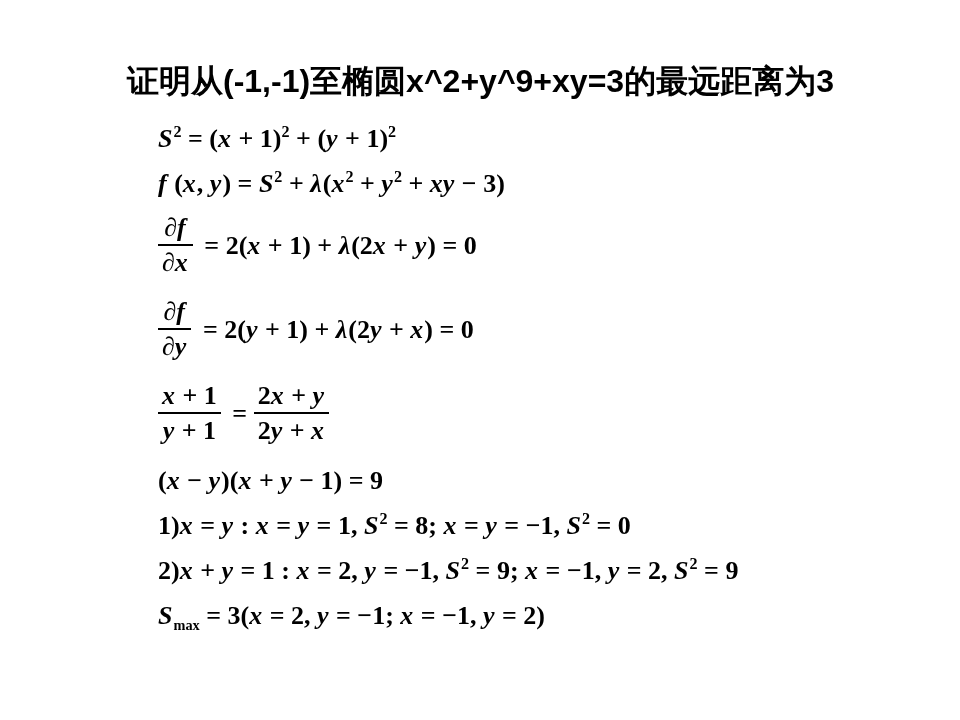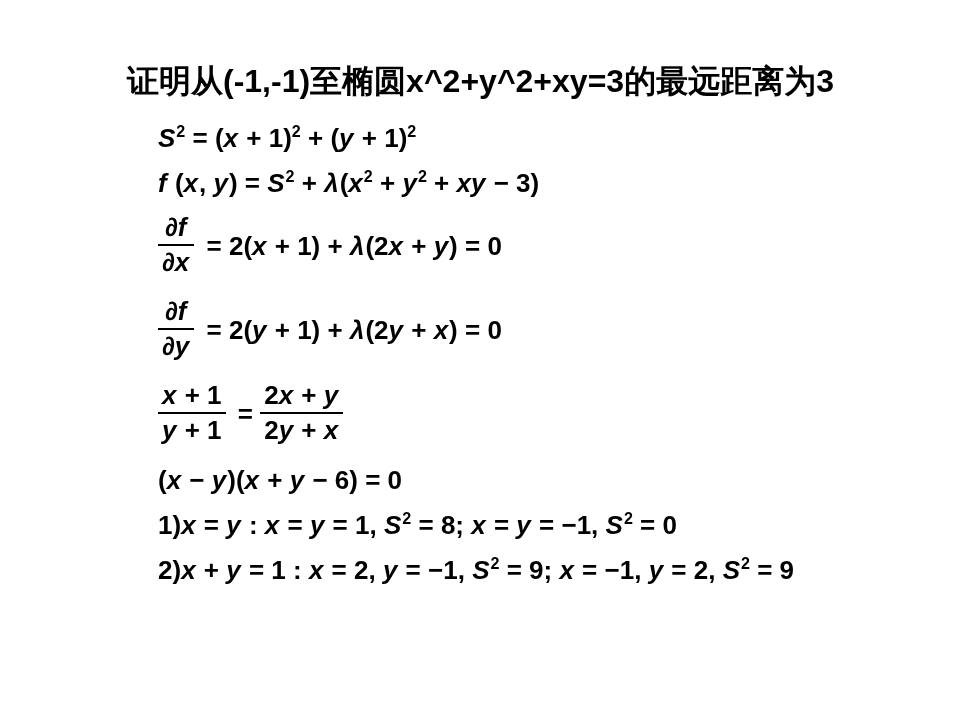--- a/index.html
+++ b/index.html
@@ -17,21 +17,21 @@
     font-weight: bold;
     font-size: 32px;
     color: #000000;
     white-space: nowrap;
   }
   .equations {
     position: absolute;
     left: 158px; top: 122px;
   }
   .eq {
-    font-family: Liberation Sans, sans-serif;
+    font-family: Liberation Serif, serif;
     font-weight: bold;
     font-size: 26px;
     line-height: 33px;
     color: #000000;
     margin-bottom: 12px;
     white-space: nowrap;
   }
   .eq .it { font-style: italic; padding-right: 1px; }
   .eq .rm { font-style: normal; }
   .eq sup {
@@ -61,24 +61,25 @@
   .frac .den {
     display: block;
     padding: 1px 4px 0 4px;
     line-height: 31px;
   }
 </style>
 </head>
 <body>
 
 <div class="slide">
-  <div class="title">证明从(-1,-1)至椭圆x^2+y^2+xy=3的最远距离为3</div>
+  <div class="title">证明从(-1,-1)至椭圆x^2+y^9+xy=3的最远距离为3</div>
   <div class="equations">
     <div class="eq"><span class="it">S</span><sup>2</sup><span class="rm"> = (</span><span class="it">x</span><span class="rm"> + 1)</span><sup>2</sup><span class="rm"> + (</span><span class="it">y</span><span class="rm"> + 1)</span><sup>2</sup></div>
     <div class="eq"><span class="it">f</span><span class="rm"> (</span><span class="it">x</span><span class="rm">, </span><span class="it">y</span><span class="rm">) = </span><span class="it">S</span><sup>2</sup><span class="rm"> + </span><span class="it">λ</span><span class="rm">(</span><span class="it">x</span><sup>2</sup><span class="rm"> + </span><span class="it">y</span><sup>2</sup><span class="rm"> + </span><span class="it">xy</span><span class="rm"> − 3)</span></div>
     <div class="eq"><span class="frac"><span class="num"><span class="it">∂f</span></span><span class="den"><span class="it">∂x</span></span></span><span class="rm"> = 2(</span><span class="it">x</span><span class="rm"> + 1) + </span><span class="it">λ</span><span class="rm">(2</span><span class="it">x</span><span class="rm"> + </span><span class="it">y</span><span class="rm">) = 0</span></div>
     <div class="eq"><span class="frac"><span class="num"><span class="it">∂f</span></span><span class="den"><span class="it">∂y</span></span></span><span class="rm"> = 2(</span><span class="it">y</span><span class="rm"> + 1) + </span><span class="it">λ</span><span class="rm">(2</span><span class="it">y</span><span class="rm"> + </span><span class="it">x</span><span class="rm">) = 0</span></div>
     <div class="eq"><span class="frac"><span class="num"><span class="it">x</span><span class="rm"> + 1</span></span><span class="den"><span class="it">y</span><span class="rm"> + 1</span></span></span><span class="rm"> = </span><span class="frac"><span class="num"><span class="rm">2</span><span class="it">x</span><span class="rm"> + </span><span class="it">y</span></span><span class="den"><span class="rm">2</span><span class="it">y</span><span class="rm"> + </span><span class="it">x</span></span></span></div>
-    <div class="eq"><span class="rm">(</span><span class="it">x</span><span class="rm"> − </span><span class="it">y</span><span class="rm">)(</span><span class="it">x</span><span class="rm"> + </span><span class="it">y</span><span class="rm"> − 6) = 0</span></div>
+    <div class="eq"><span class="rm">(</span><span class="it">x</span><span class="rm"> − </span><span class="it">y</span><span class="rm">)(</span><span class="it">x</span><span class="rm"> + </span><span class="it">y</span><span class="rm"> − 1) = 9</span></div>
     <div class="eq"><span class="rm">1)</span><span class="it">x</span><span class="rm"> = </span><span class="it">y</span><span class="rm"> : </span><span class="it">x</span><span class="rm"> = </span><span class="it">y</span><span class="rm"> = 1, </span><span class="it">S</span><sup>2</sup><span class="rm"> = 8; </span><span class="it">x</span><span class="rm"> = </span><span class="it">y</span><span class="rm"> = −1, </span><span class="it">S</span><sup>2</sup><span class="rm"> = 0</span></div>
     <div class="eq"><span class="rm">2)</span><span class="it">x</span><span class="rm"> + </span><span class="it">y</span><span class="rm"> = 1 : </span><span class="it">x</span><span class="rm"> = 2, </span><span class="it">y</span><span class="rm"> = −1, </span><span class="it">S</span><sup>2</sup><span class="rm"> = 9; </span><span class="it">x</span><span class="rm"> = −1, </span><span class="it">y</span><span class="rm"> = 2, </span><span class="it">S</span><sup>2</sup><span class="rm"> = 9</span></div>
+    <div class="eq"><span class="it">S</span><sub>max</sub><span class="rm"> = 3(</span><span class="it">x</span><span class="rm"> = 2, </span><span class="it">y</span><span class="rm"> = −1; </span><span class="it">x</span><span class="rm"> = −1, </span><span class="it">y</span><span class="rm"> = 2)</span></div>
   </div>
 </div>
 
 </body></html>

